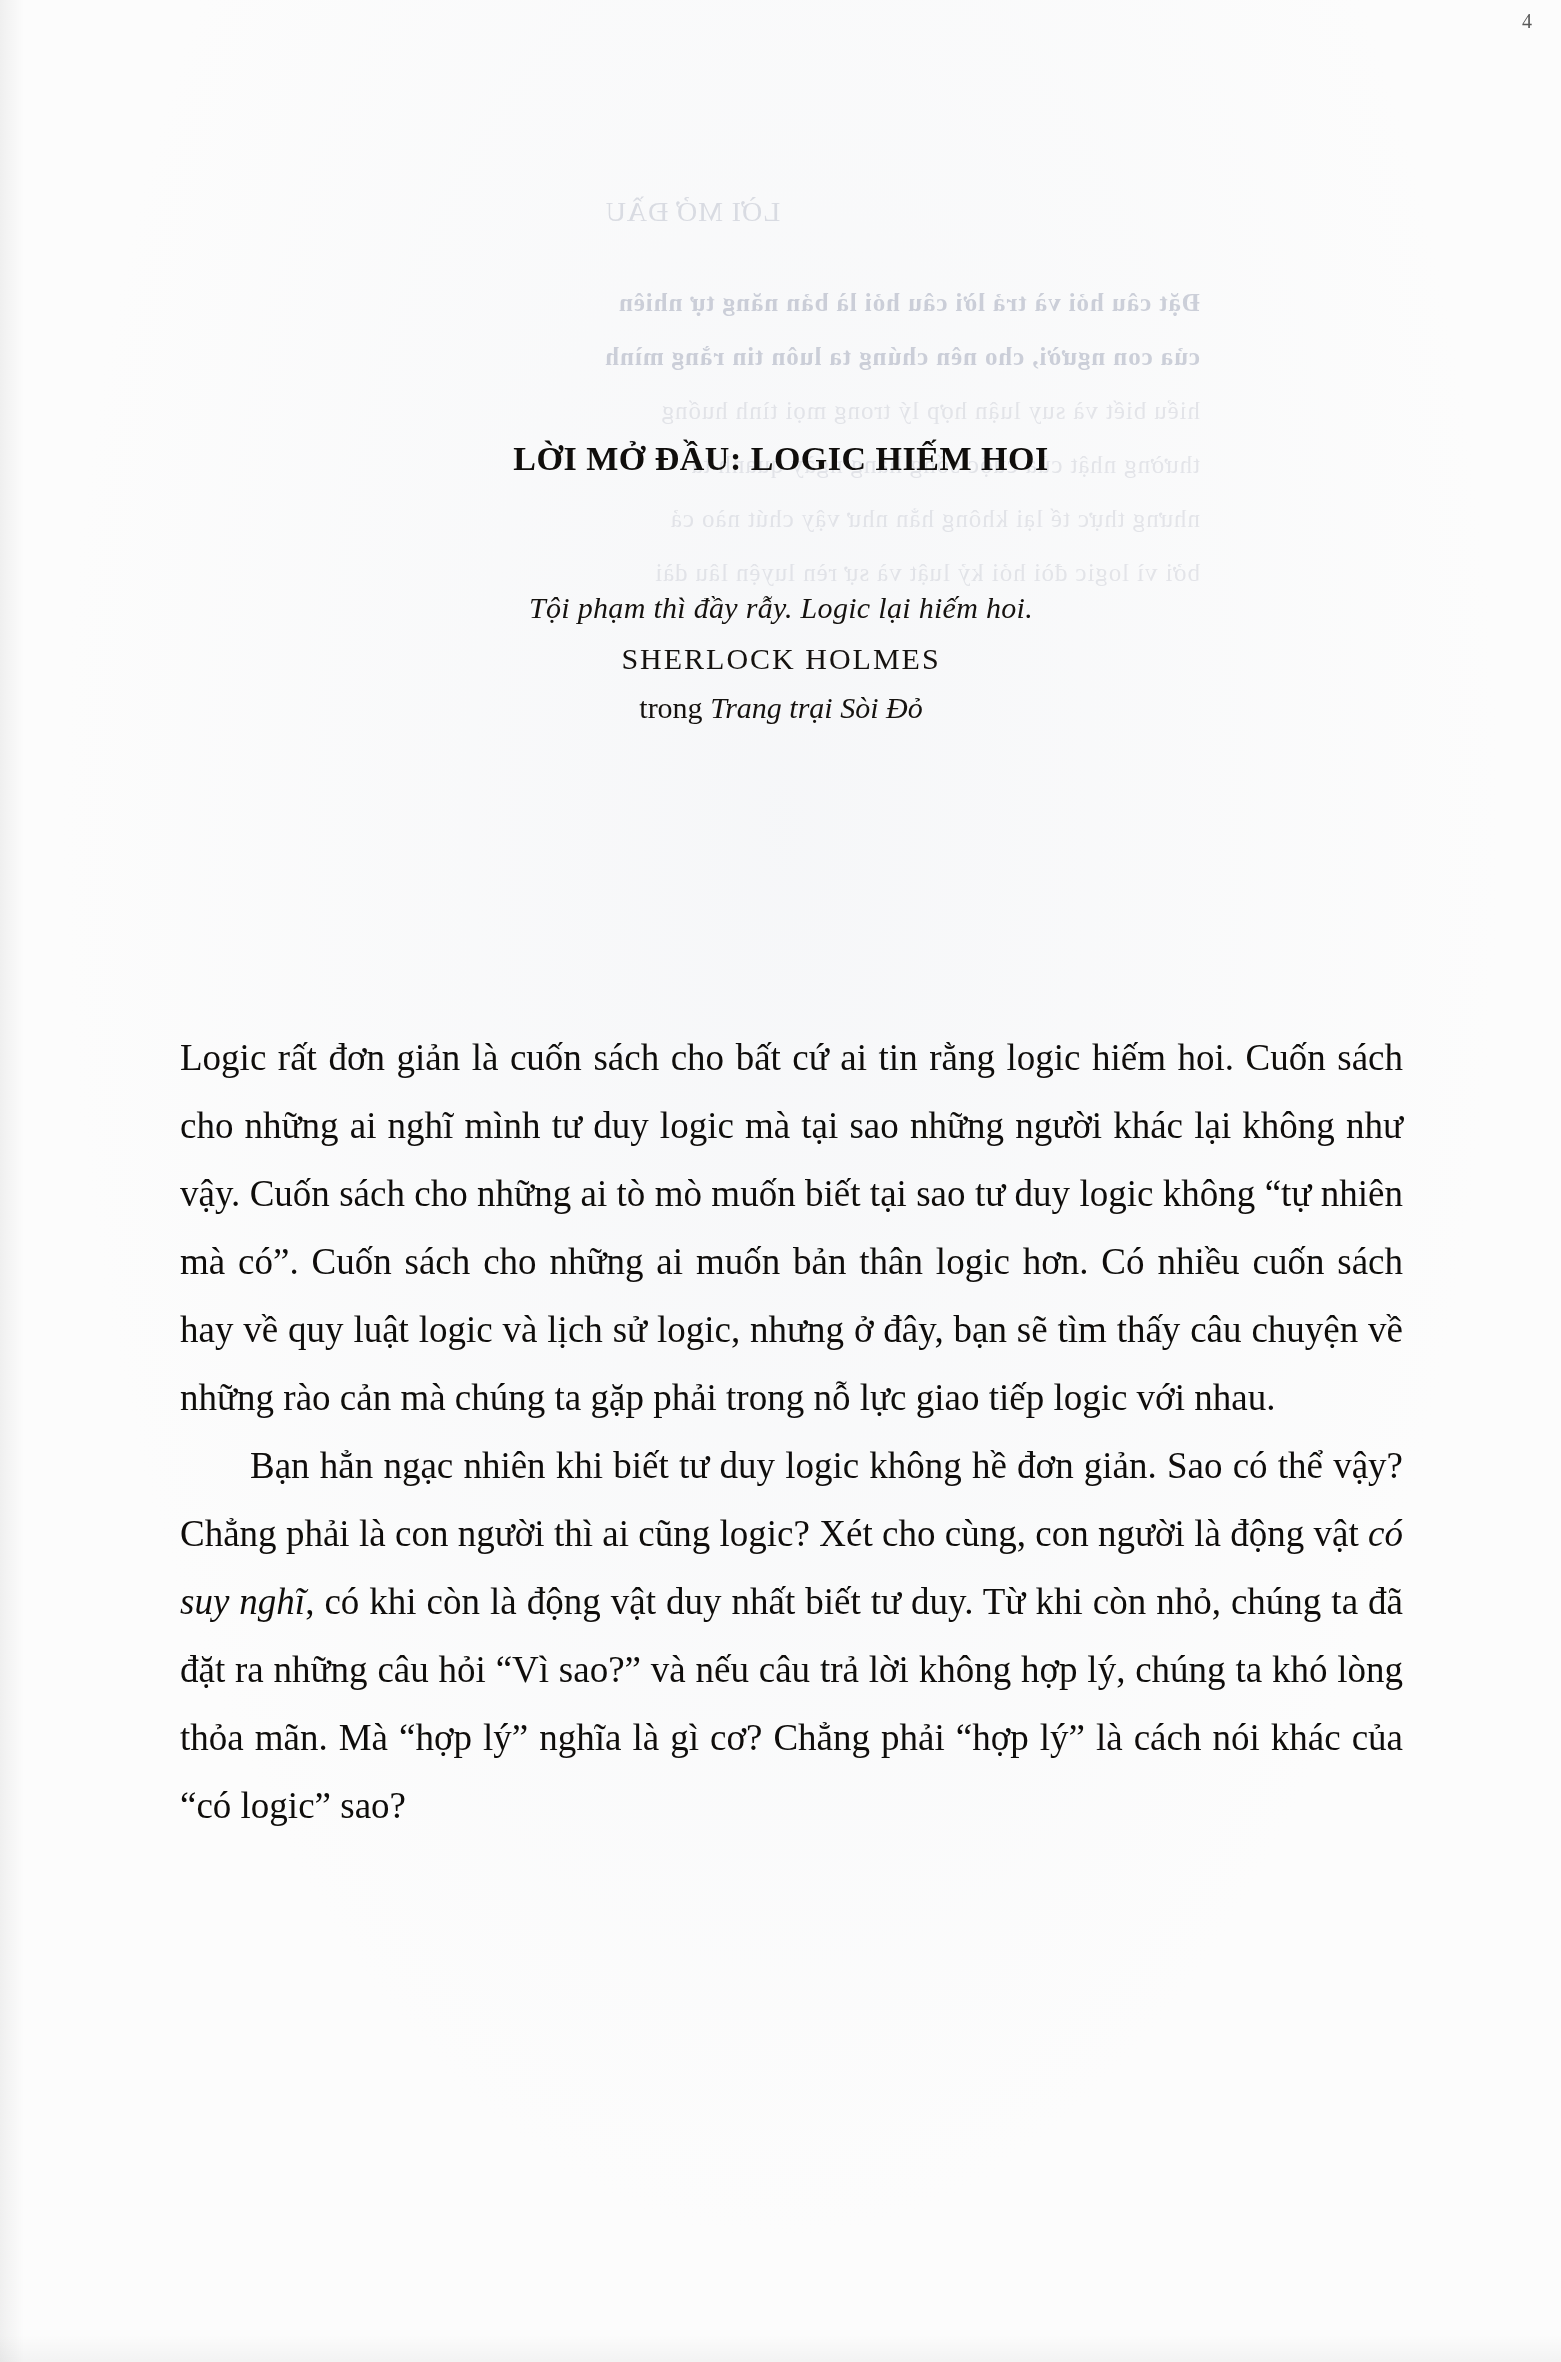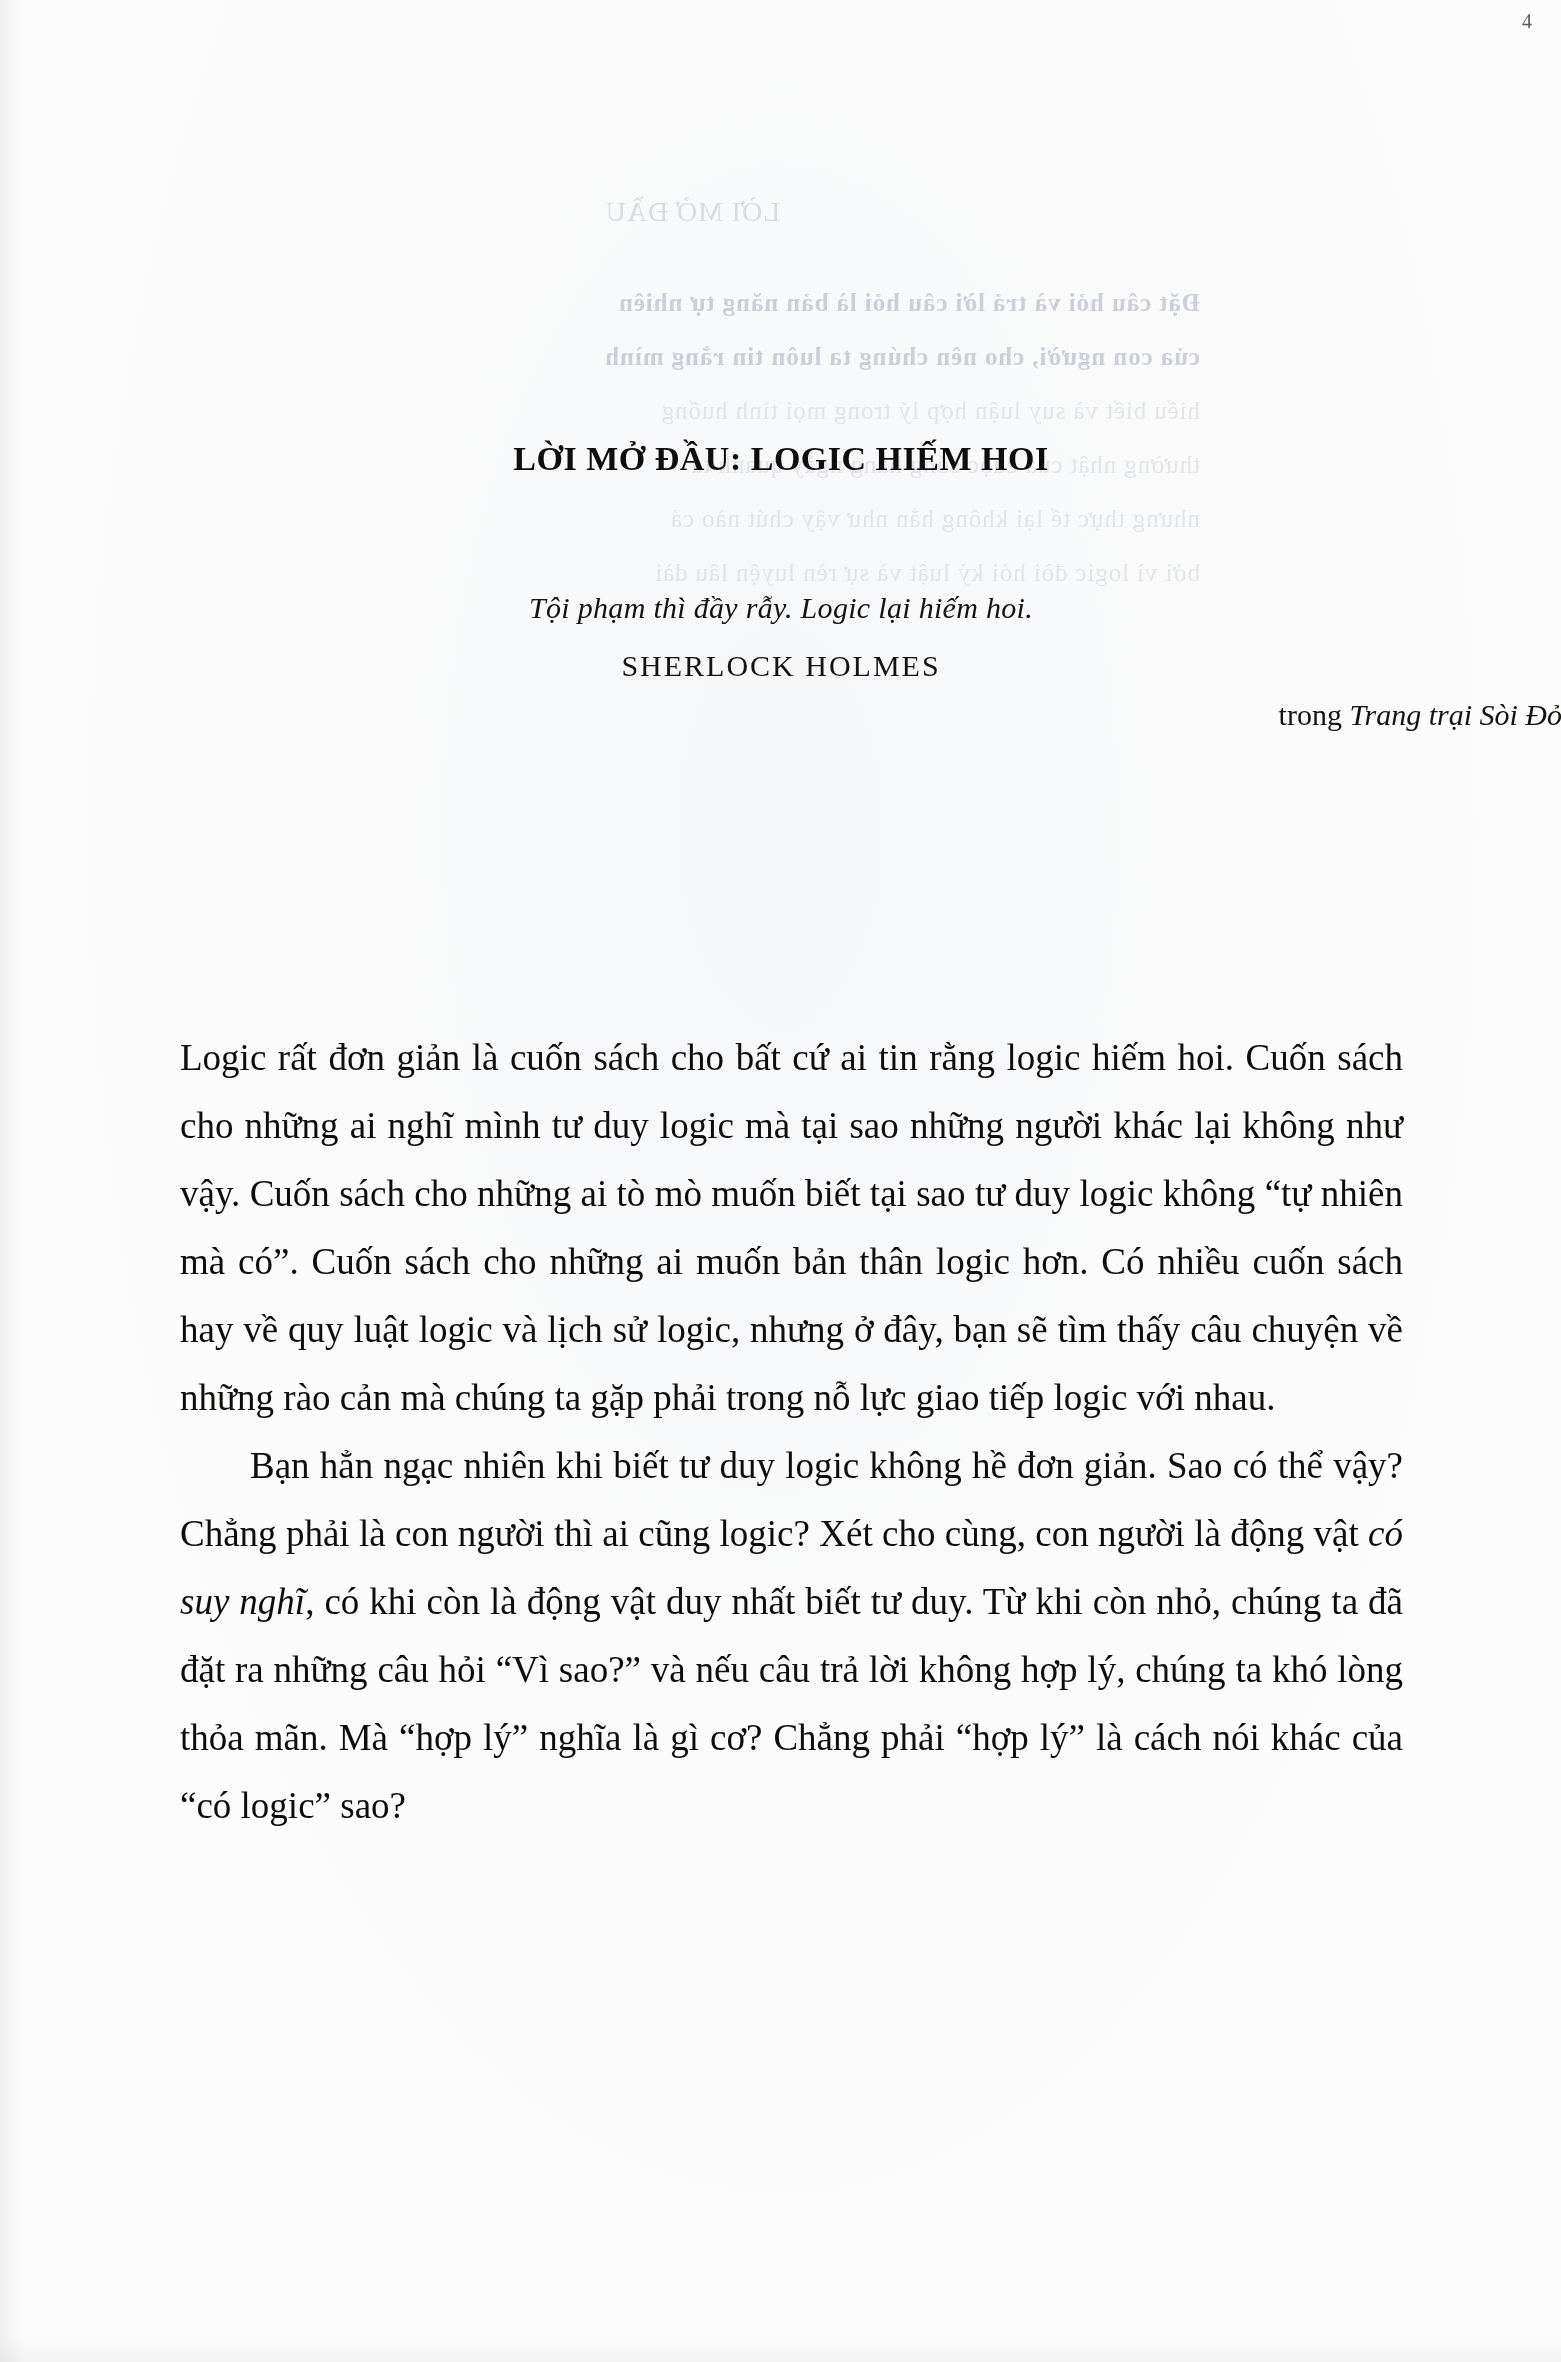--- a/index.html
+++ b/index.html
@@ -79,34 +79,33 @@
     right: 0;
     top: 591px;
     text-align: center;
   }
   .epigraph .quote {
     font-style: italic;
     font-size: 30px;
     letter-spacing: 0.3px;
     color: #15120f;
     display: block;
-    margin-bottom: 24px;
+    margin-bottom: 17px;
   }
   .epigraph .attrib {
     font-size: 30px;
     letter-spacing: 2px;
     display: block;
     margin-bottom: 14.8px;
     color: #15120f;
   }
   .epigraph .source {
     font-size: 30px;
     display: block;
     color: #15120f;
-    text-align: right;
   }
   .epigraph .source em {
     font-style: italic;
   }
 
   .body-text {
     position: absolute;
     left: 180px;
     width: 1223px;
     top: 1024px;

